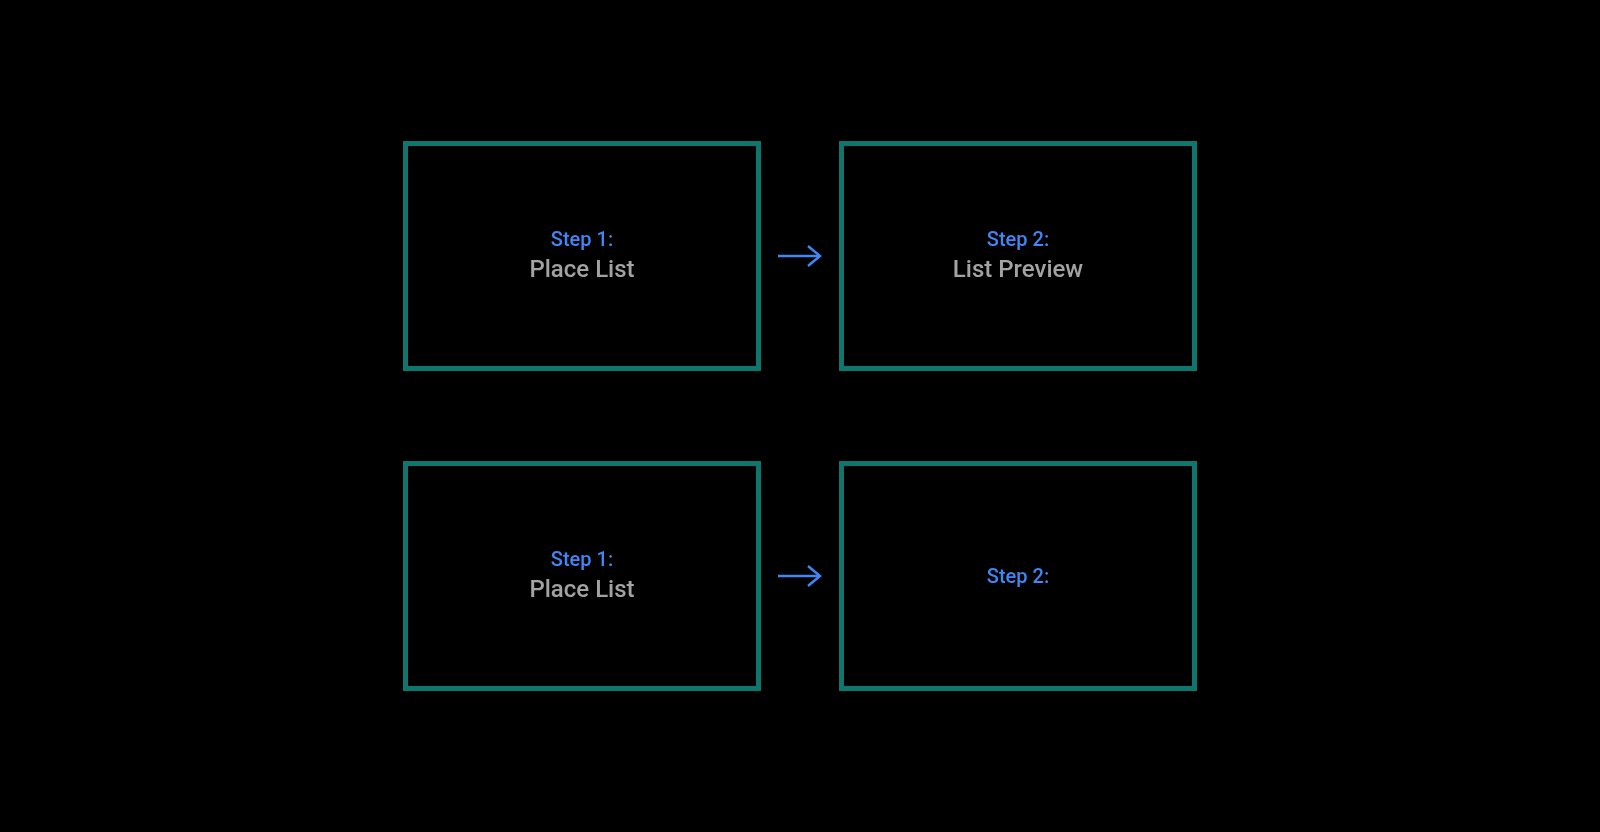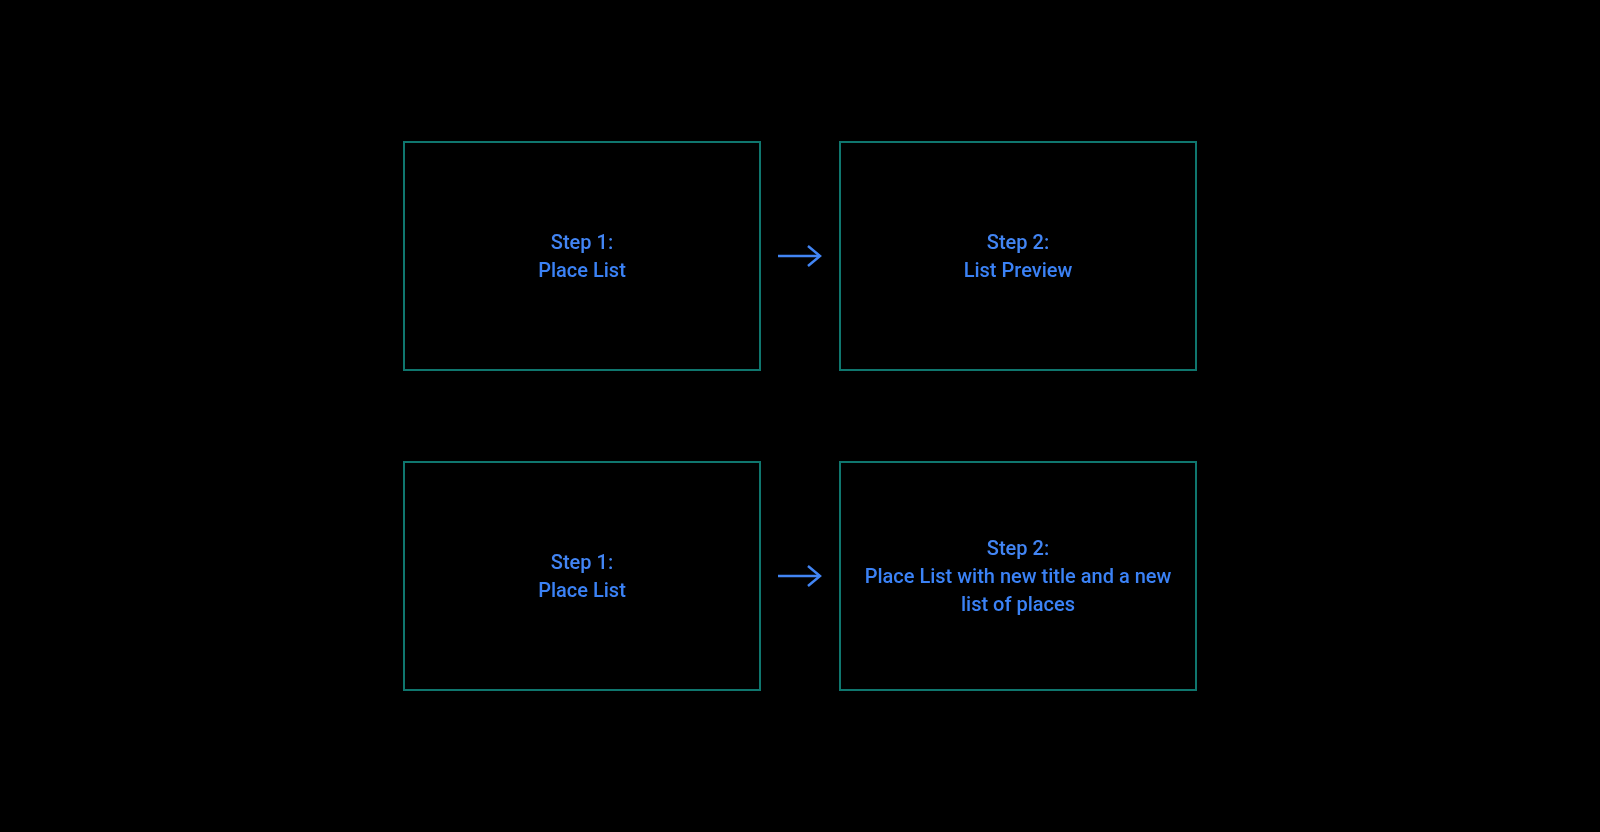--- a/index.html
+++ b/index.html
@@ -27,39 +27,39 @@
     
     .flow-row {
       display: flex;
       align-items: center;
       gap: 0;
     }
     
     .step-box {
       width: 358px;
       height: 230px;
-      border: 2px solid #0f766e;
+      border: 5px solid #0f766e;
       display: flex;
       flex-direction: column;
       justify-content: center;
       align-items: center;
       text-align: center;
       padding: 20px;
     }
     
     .step-title {
       color: #4285f4;
       font-size: 20px;
       font-weight: 500;
       line-height: 1.4;
     }
     
     .step-subtitle {
-      color: #3b82f6;
-      font-size: 20px;
+      color: #a3a3a3;
+      font-size: 24px;
       font-weight: 500;
       line-height: 1.4;
     }
     
     .arrow-container {
       width: 78px;
       display: flex;
       justify-content: center;
       align-items: center;
     }
@@ -98,17 +98,16 @@
       <div class="step-subtitle">Place List</div>
     </div>
     <div class="arrow-container">
       <svg class="arrow" viewBox="0 0 48 28" fill="none" stroke="#4285f4" stroke-width="2.5">
         <line x1="2" y1="14" x2="42" y2="14"></line>
         <polyline points="32,4 44,14 32,24"></polyline>
       </svg>
     </div>
     <div class="step-box">
       <div class="step-title">Step 2:</div>
-      <div class="step-subtitle">Place List with new title and a new list of places</div>
     </div>
   </div>
 
 </div>
 
 </body></html>

